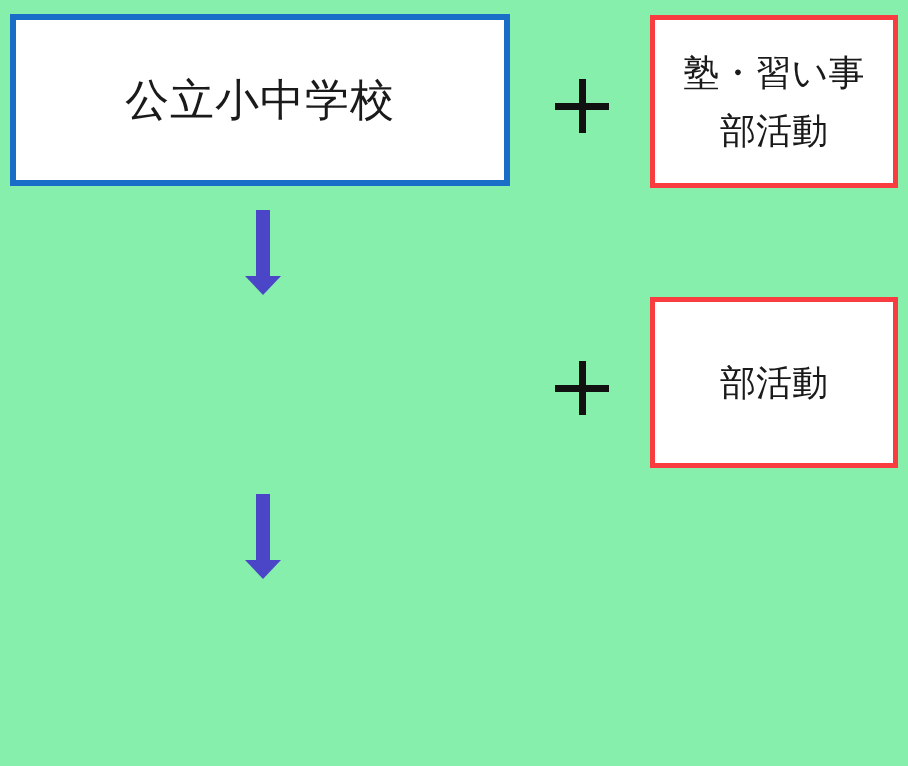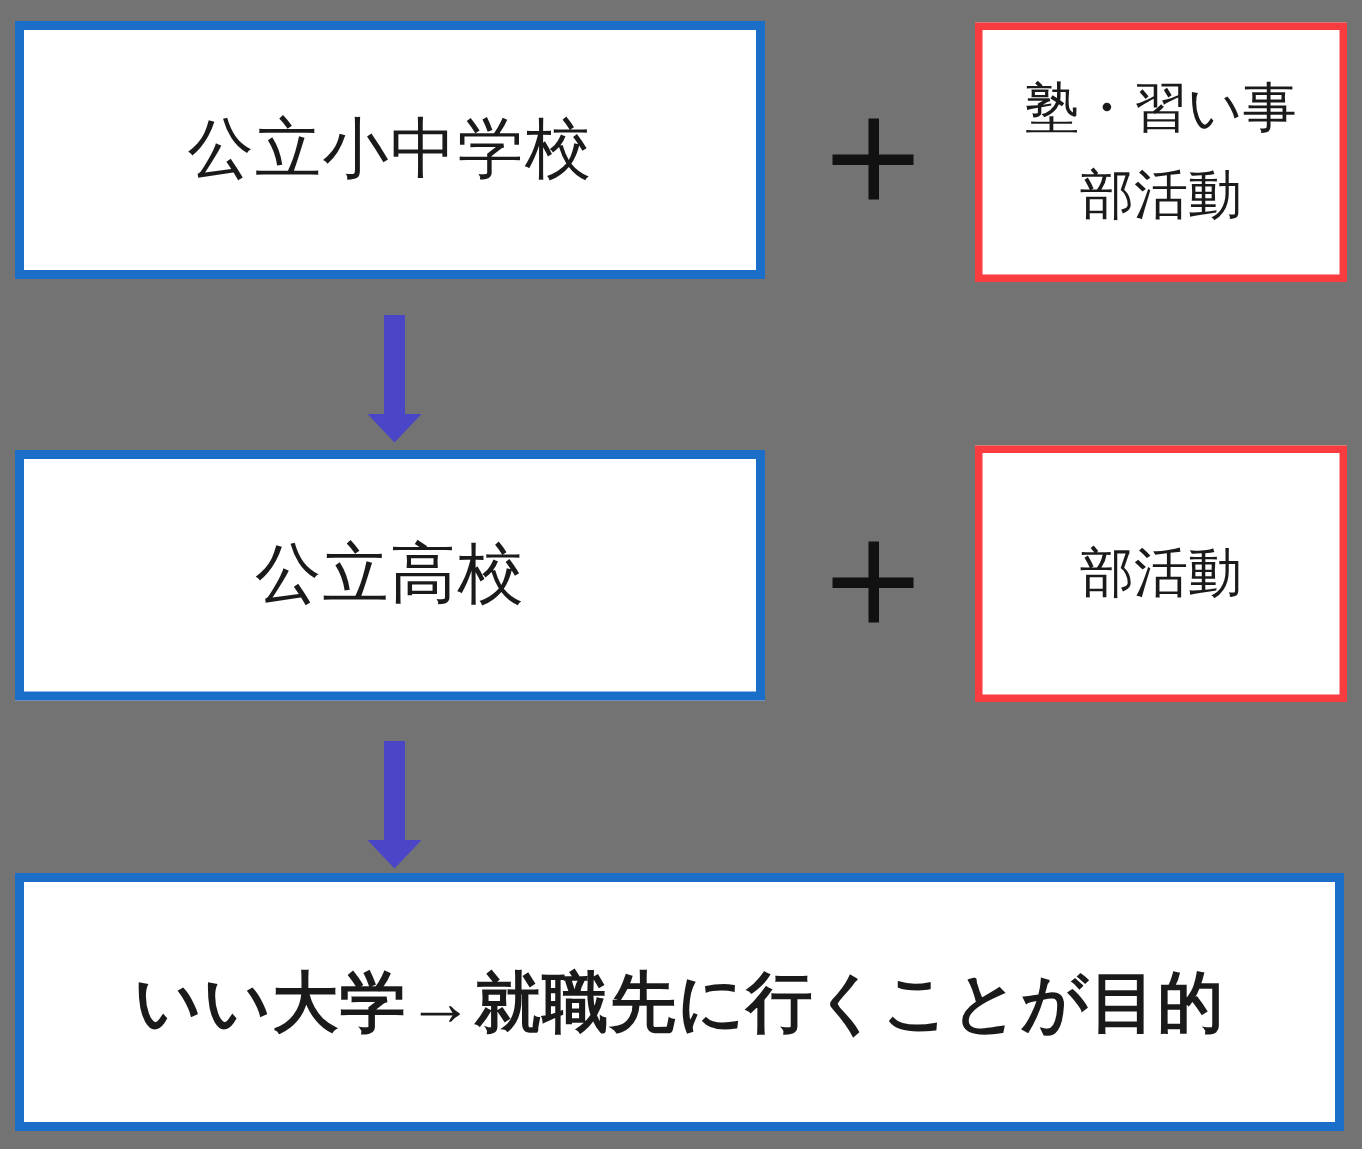--- a/index.html
+++ b/index.html
@@ -7,22 +7,22 @@
     --red-border:#F83C40;
     --arrow-color:#4B45C8;
     --plus-color:#111111;
     --text-color:#1A1A1A;
   }
   html,body{margin:0;padding:0;background:#ffffff;}
   .canvas{
     position:relative;
     width:908px;
     height:766px;
-    background:#737373;
-    font-family:Liberation Serif, serif;
+    background:#86efac;
+    font-family:Liberation Sans, sans-serif;
     color:var(--text-color);
     overflow:hidden;
   }
   .box{
     position:absolute;
     box-sizing:border-box;
     background:#ffffff;
     display:flex;
     flex-direction:column;
     align-items:center;
@@ -92,35 +92,29 @@
   <div class="box red box-extras-1">
     <span class="extra-line">塾・習い事</span>
     <span class="extra-line">部活動</span>
   </div>
 
   <div class="arrow arrow-1">
     <span class="shaft"></span>
     <span class="head"></span>
   </div>
 
-  <div class="box blue box-highschool">
-    <span class="school-label">公立高校</span>
-  </div>
 
   <div class="plus plus-2">
     <span class="bar-h"></span>
     <span class="bar-v"></span>
   </div>
 
   <div class="box red box-extras-2">
     <span class="extra-line">部活動</span>
   </div>
 
   <div class="arrow arrow-2">
     <span class="shaft"></span>
     <span class="head"></span>
   </div>
 
-  <div class="box blue box-goal">
-    <span class="goal-label">いい大学→就職先に行くことが目的</span>
-  </div>
 
 </div>
 
 </body></html>

